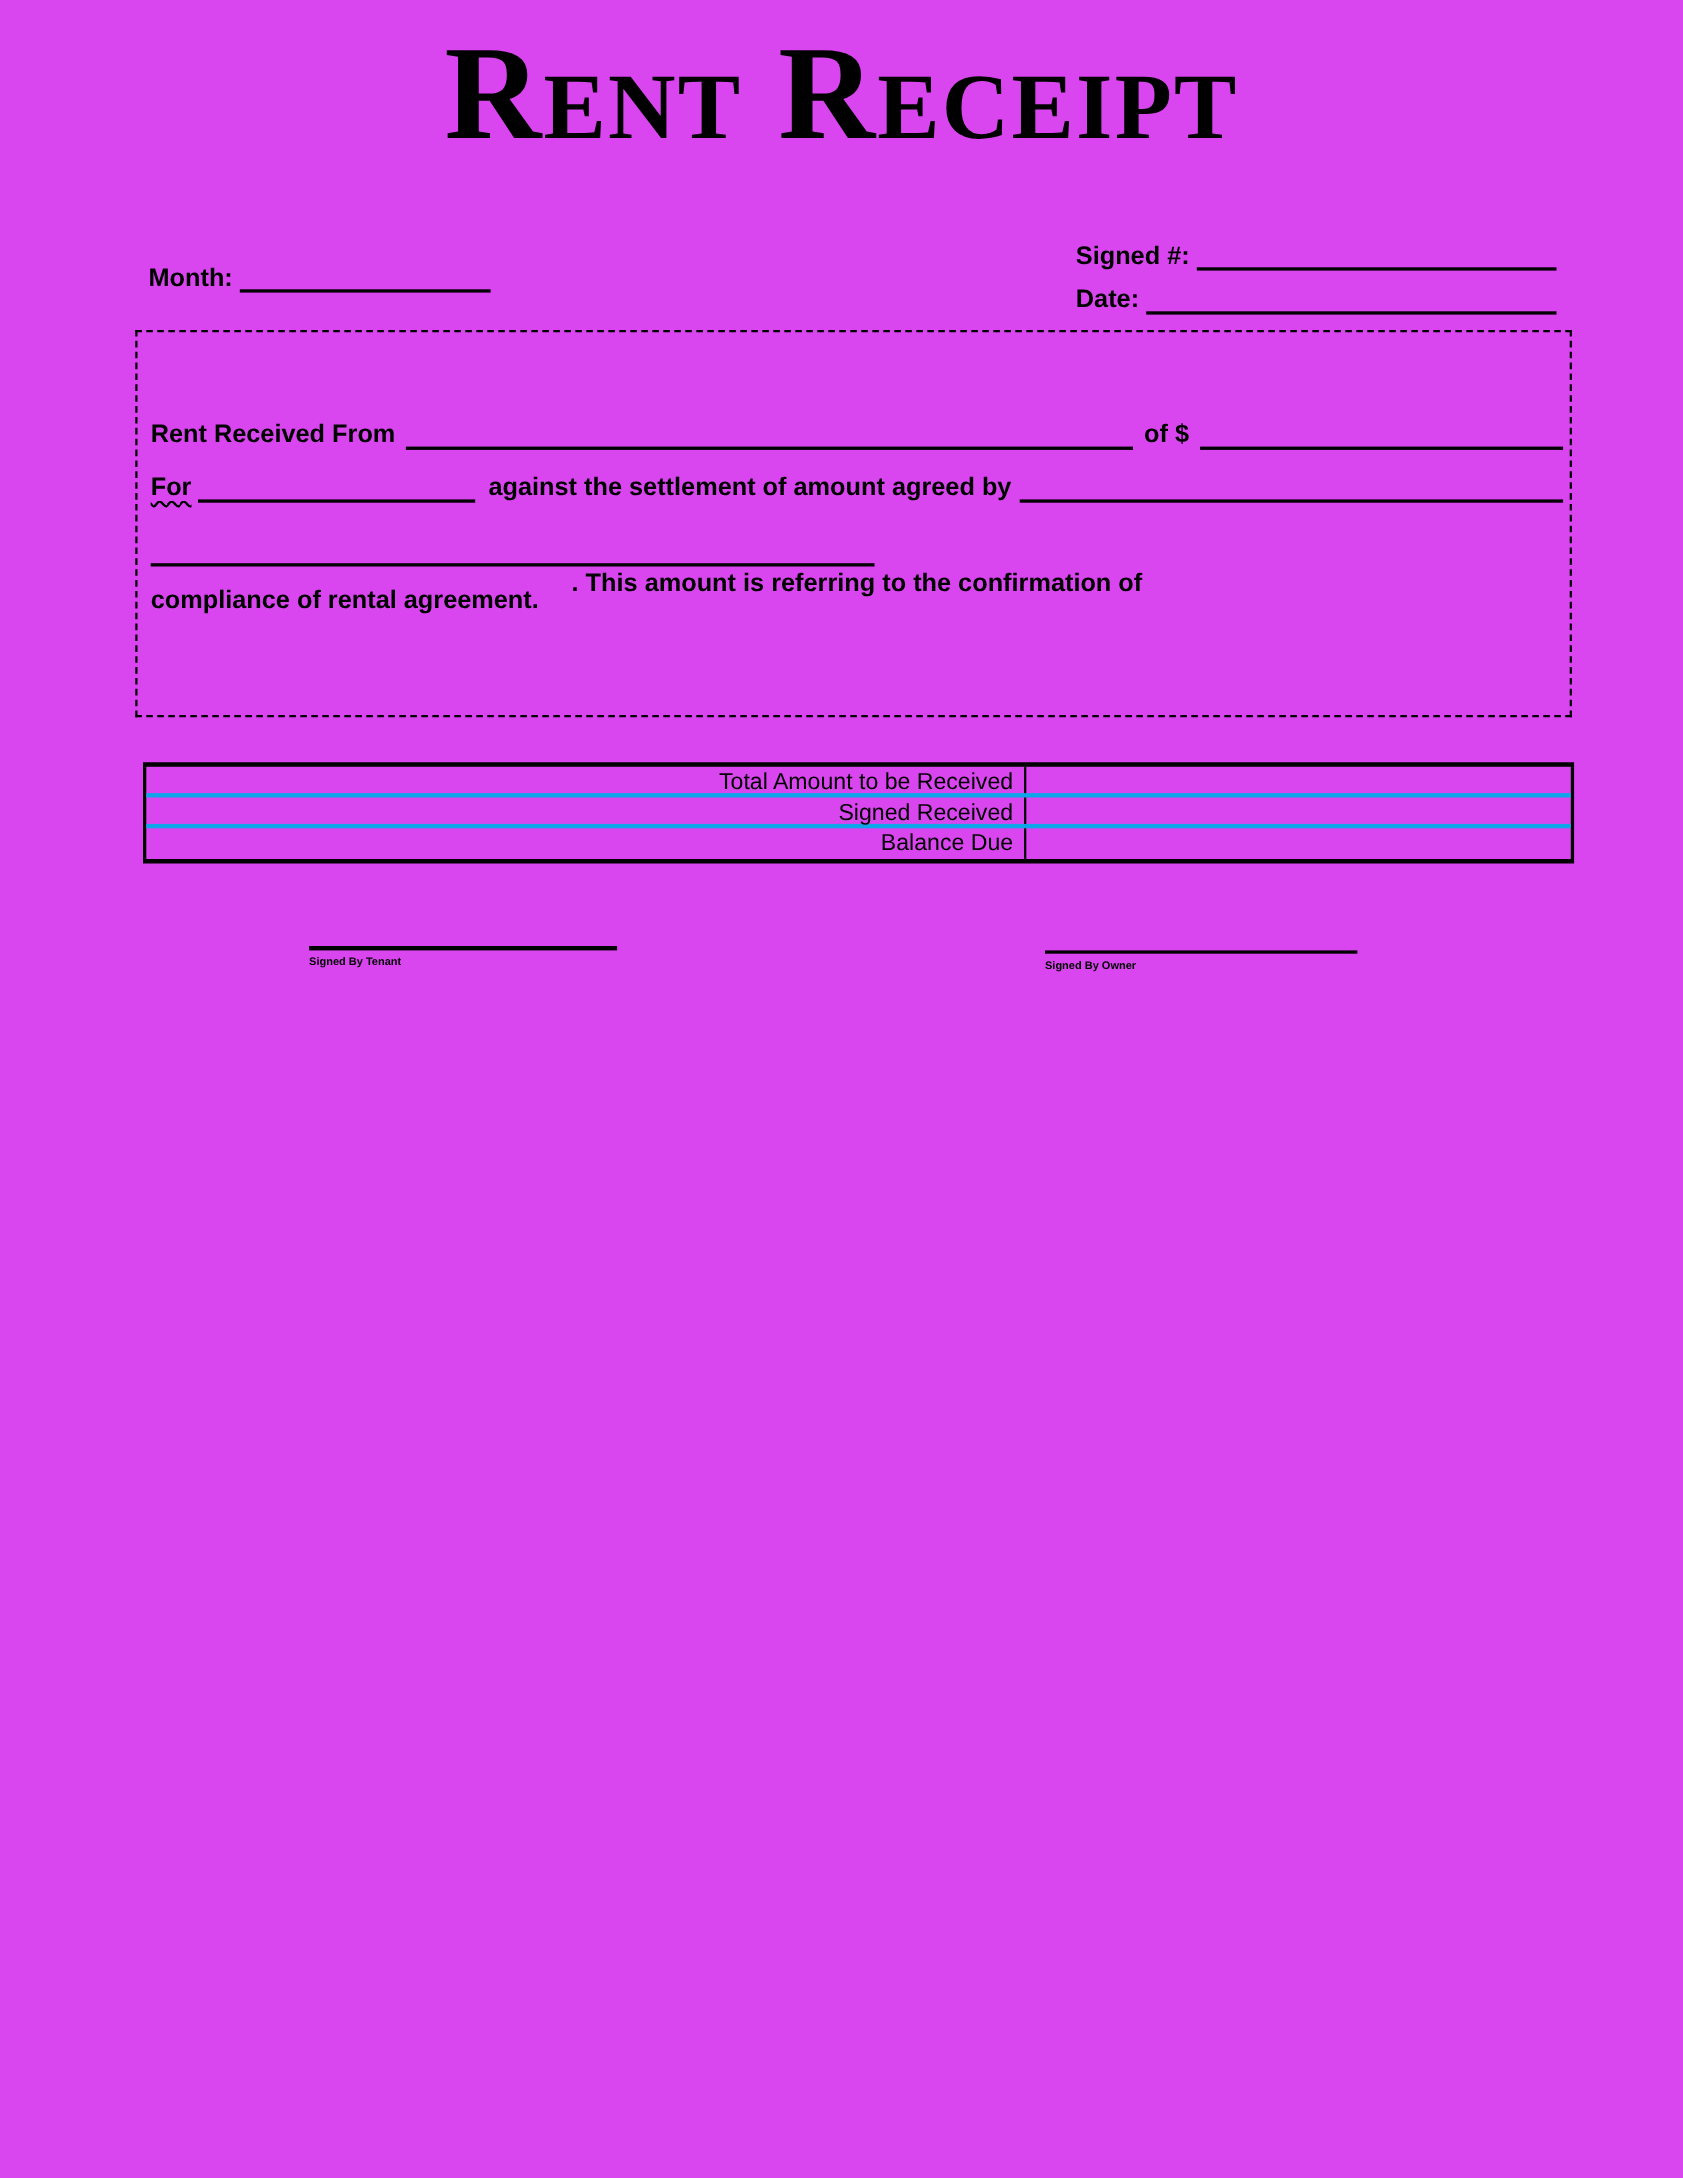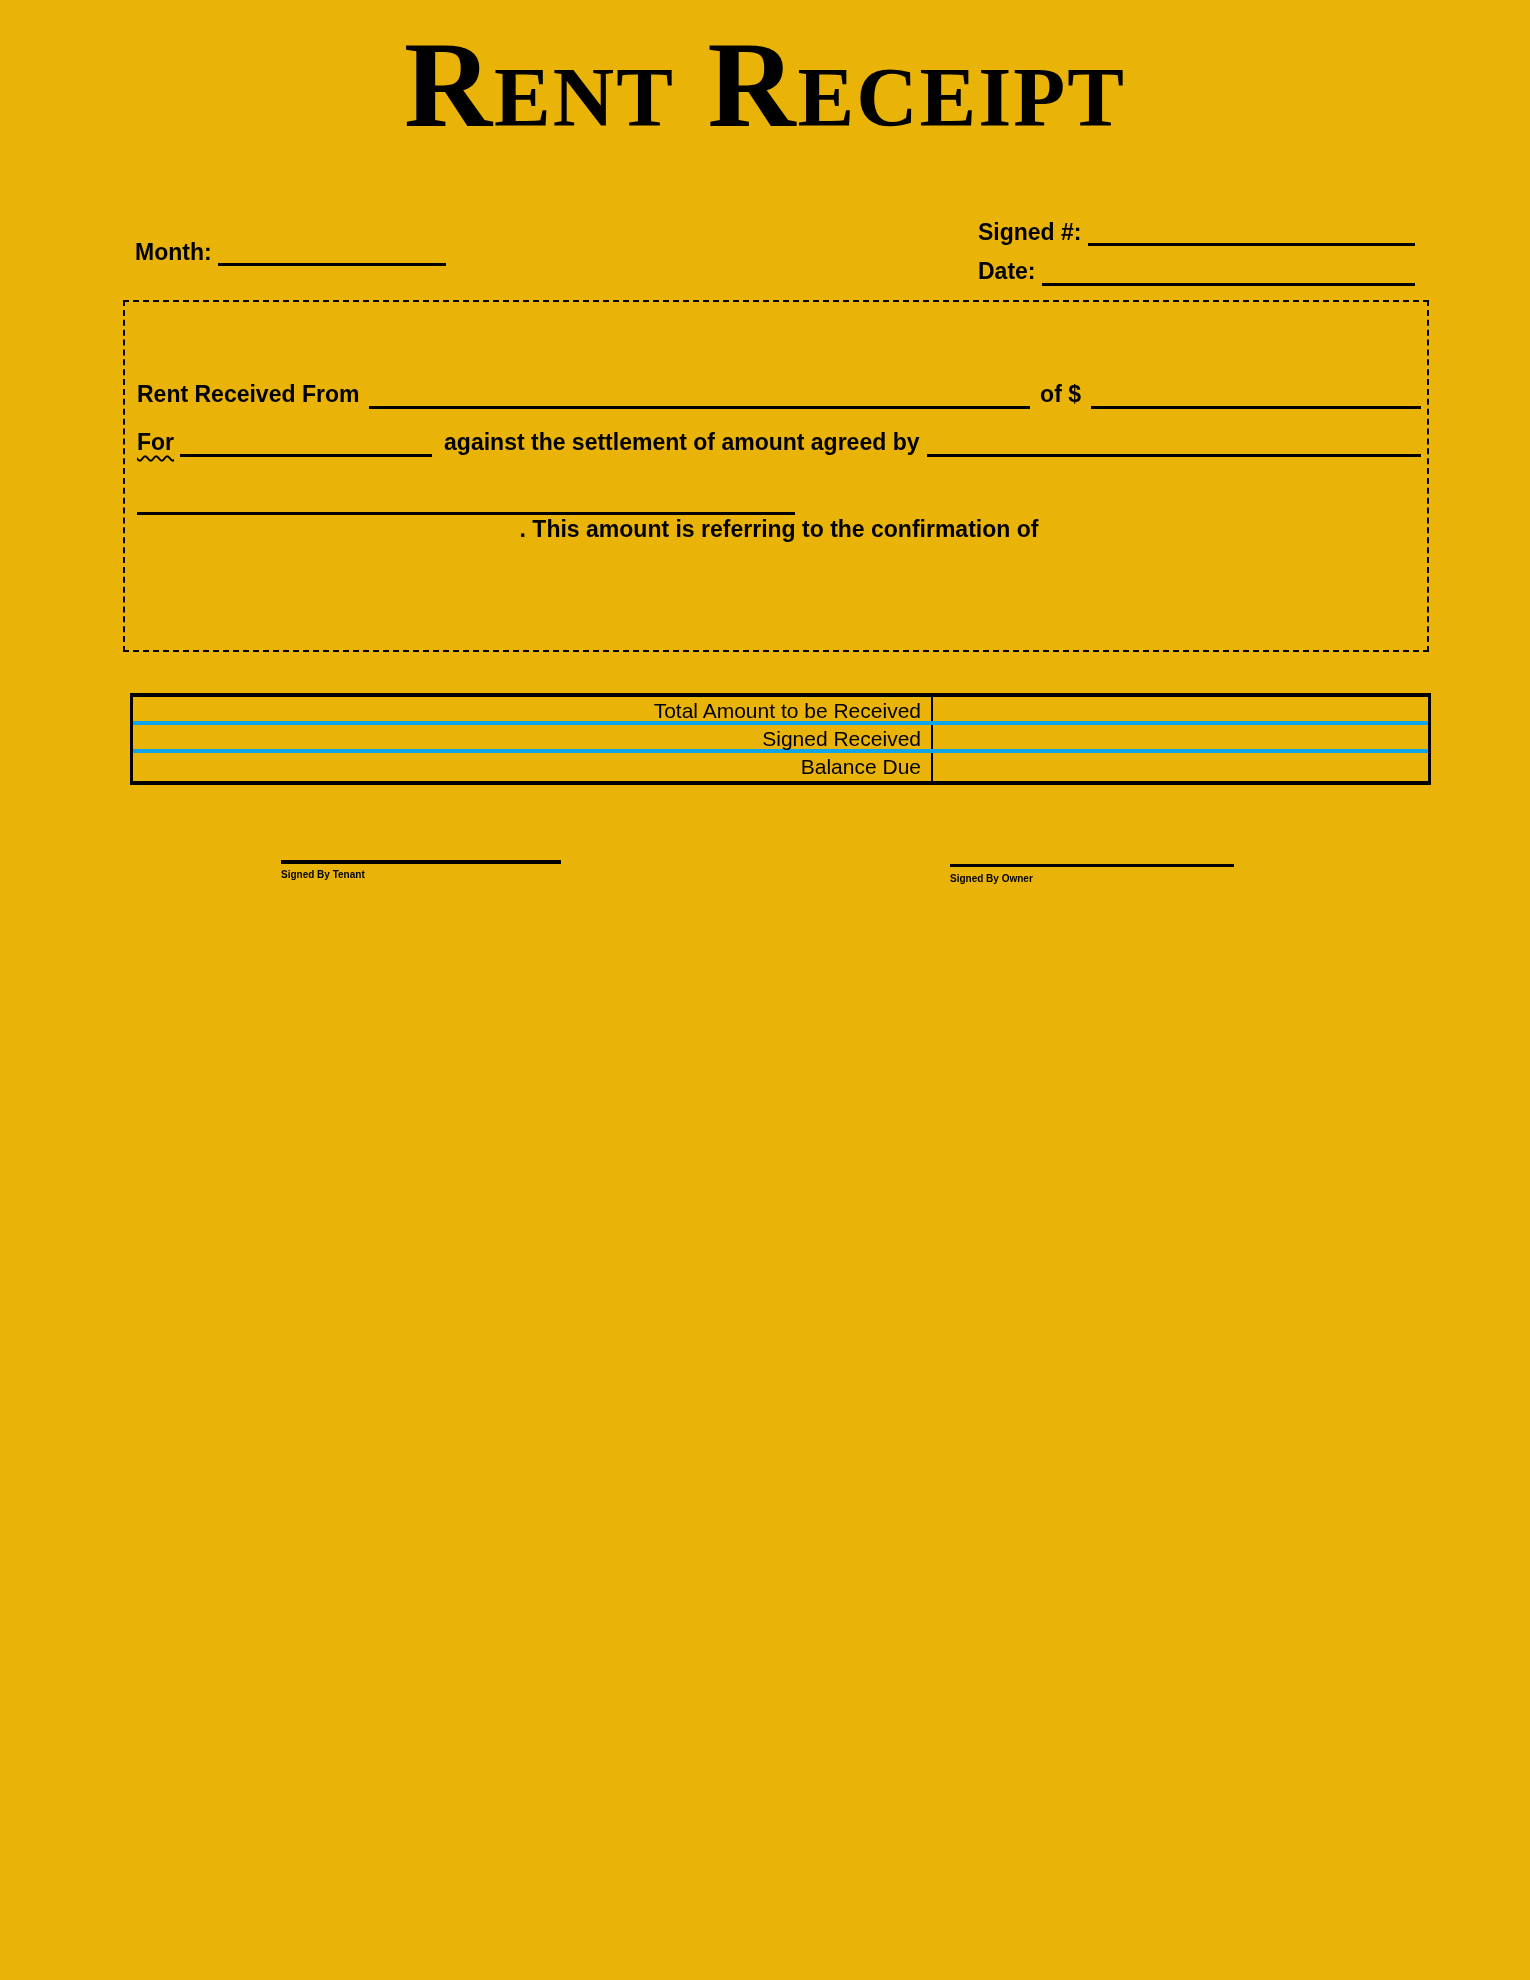--- a/index.html
+++ b/index.html
@@ -1,21 +1,21 @@
 <!DOCTYPE html>
 <html><head>
 <meta charset="utf-8">
 <style>
   * { margin: 0; padding: 0; box-sizing: border-box; }
   html, body { background: #ffffff; }
   .page {
     position: relative;
     width: 1530px;
     height: 1980px;
-    background: #eab308;
+    background: #d946ef;
     color: #000000;
     font-family: "Liberation Sans", sans-serif;
     overflow: hidden;
   }
 
   
   .title {
     position: absolute;
     top: 24px;
     left: 0;
@@ -176,20 +176,23 @@
     <span class="blank blank-mid"></span>
     <span class="txt">against the settlement of amount agreed by</span>
     <span class="blank blank-grow"></span>
   </div>
 
   <div class="brow brow-3">
     <span class="blank blank-lead"></span>
     <span class="txt">. This amount is referring to the confirmation of</span>
   </div>
 
+  <div class="brow brow-4">
+    <span class="txt">compliance of rental agreement.</span>
+  </div>
 
   <div class="amount-table">
     <div class="tbl-row">
       <div class="tbl-label">Total Amount to be Received</div>
       <div class="tbl-value"></div>
     </div>
     <div class="tbl-row">
       <div class="tbl-label">Signed Received</div>
       <div class="tbl-value"></div>
     </div>

